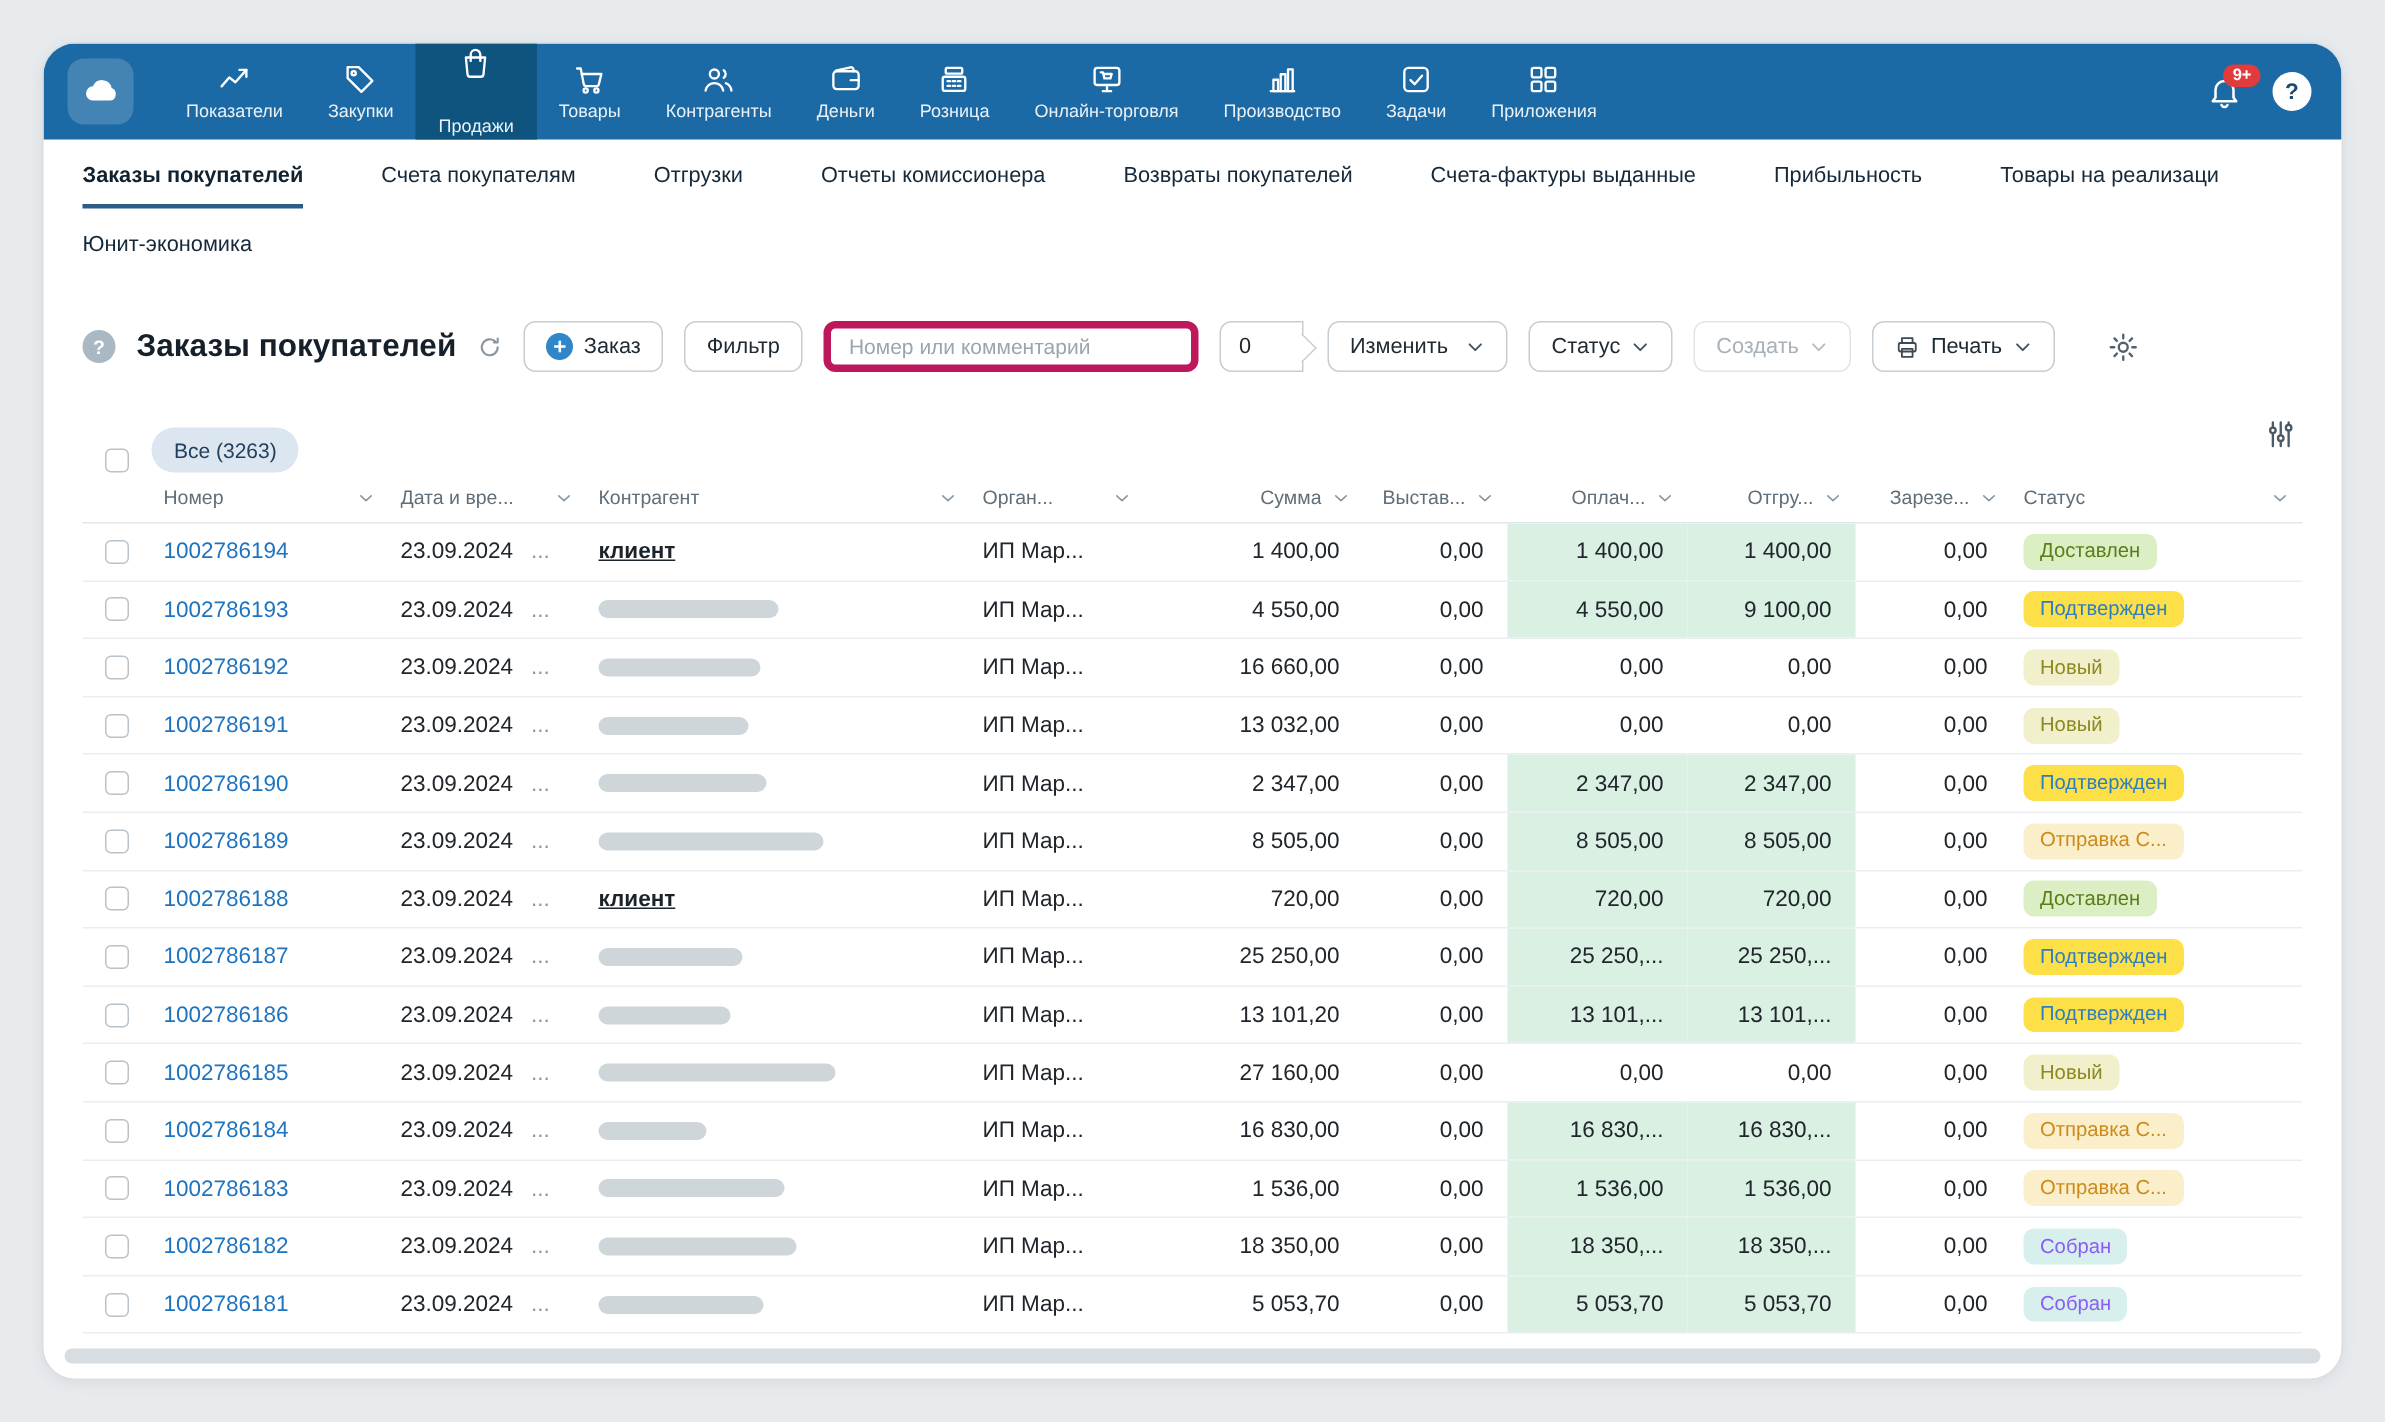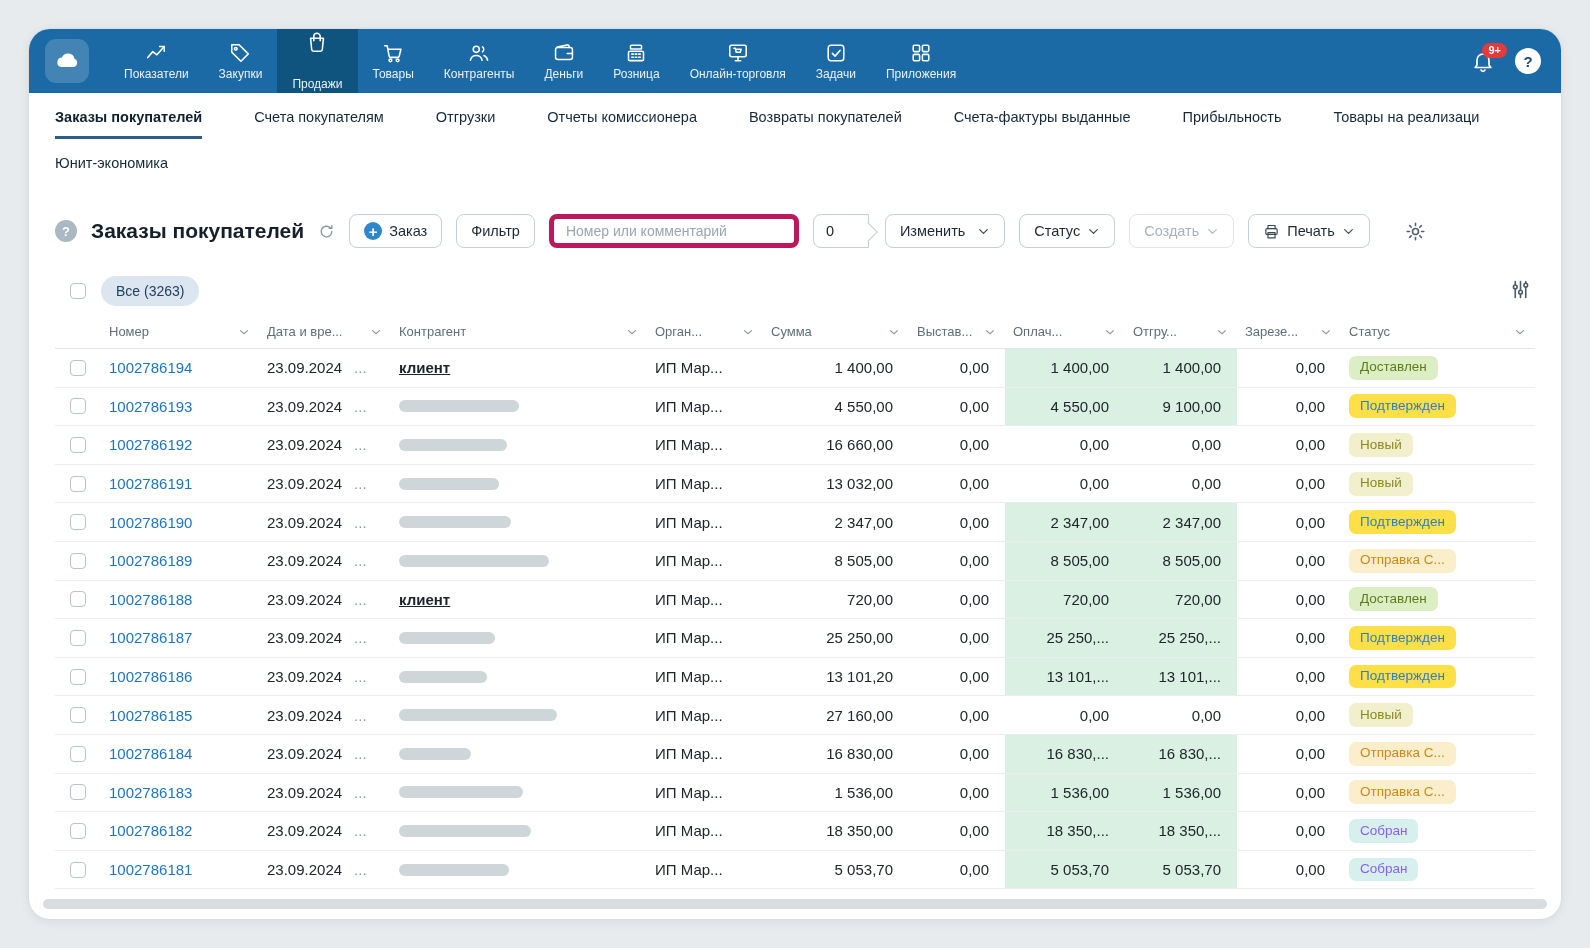--- a/index.html
+++ b/index.html
@@ -111,37 +111,37 @@
   .print-ic { display:flex; color:#3c4a54; }
   .print-ic .ic { width:17px; height:17px; }
 
   
   .table { margin:18px 26px 0; flex:1; min-height:0; display:flex; flex-direction:column; }
   .grid {
     display:grid;
     grid-template-columns:46px 158px 132px 256px 116px 146px 96px 120px 112px 104px minmax(0,1fr);
     align-items:center;
   }
-  .sel-bar { display:flex; align-items:center; height:48px; position:relative; }
+  .sel-bar { display:flex; align-items:flex-end; height:48px; position:relative; }
   .sel-bar .cbcell { width:46px; display:flex; justify-content:center; }
   .pill-all {
     background:#dce6f0; color:#22405c; border-radius:16px; padding:7px 15px;
     font-size:14px; cursor:pointer;
   }
   .columns-btn { position:absolute; right:4px; top:12px; color:#4a5a66; cursor:pointer; display:flex; }
   .columns-btn .ic { width:21px; height:21px; }
 
   .cb {
     width:16px; height:16px; border:1.5px solid #b9c2c9; border-radius:4px; background:#fff;
     display:inline-block; cursor:pointer;
   }
   .thead { height:34px; border-bottom:1px solid #e1e6ea; }
   .hcell { display:flex; align-items:center; font-size:13px; color:#5f6e79; padding:0 8px; min-width:0; }
   .hcell .hlabel { overflow:hidden; text-overflow:ellipsis; white-space:nowrap; }
-  .hcell.right { justify-content:space-between; }
+  .hcell.right { justify-content:flex-end; }
   .hcell .chev { display:flex; color:#8a98a3; margin-left:auto; cursor:pointer; flex-shrink:0; }
   .hcell.right .chev { margin-left:6px; }
   .hcell .chev .ic { width:14px; height:14px; }
 
   .tbody { flex:1; min-height:0; overflow:hidden; }
   .trow { height:38.6px; border-bottom:1px solid #eaeef1; }
   .cell { padding:0 8px; font-size:15px; min-width:0; white-space:nowrap; overflow:hidden; height:100%; display:flex; align-items:center; }
   .cell.center { justify-content:center; }
   .cell.num { justify-content:flex-end; padding-right:16px; }
   .cell.hl { background:#d9f0e2; }
@@ -247,20 +247,31 @@
           </div>
           <div class="nav-item">
             <span class="nav-ic">
               <svg class="ic" viewBox="0 0 24 24" fill="none" stroke="currentColor" stroke-width="1.7" stroke-linecap="round" stroke-linejoin="round">
                 <rect x="3" y="3.5" width="18" height="12.5" rx="2"></rect>
                 <path d="M9 20.5h6M12 16v4.5"></path>
                 <path d="M7.5 6.8h1.6l1 4.4h4.4l.9-3.2H9.4"></path>
               </svg>
             </span>
             <span class="nav-label">Онлайн-торговля</span>
+          </div>
+          <div class="nav-item">
+            <span class="nav-ic">
+              <svg class="ic" viewBox="0 0 24 24" fill="none" stroke="currentColor" stroke-width="1.7" stroke-linecap="round" stroke-linejoin="round">
+                <path d="M3.5 20.5h17"></path>
+                <rect x="5.4" y="12.2" width="3.4" height="8.3"></rect>
+                <rect x="10.7" y="8.2" width="3.4" height="12.3"></rect>
+                <rect x="16" y="4.6" width="3.4" height="15.9"></rect>
+              </svg>
+            </span>
+            <span class="nav-label">Производство</span>
           </div>
           <div class="nav-item">
             <span class="nav-ic">
               <svg class="ic" viewBox="0 0 24 24" fill="none" stroke="currentColor" stroke-width="1.7" stroke-linecap="round" stroke-linejoin="round">
                 <rect x="3.5" y="3.5" width="17" height="17" rx="3"></rect>
                 <polyline points="8 12.4 11 15.4 16.4 9.2"></polyline>
               </svg>
             </span>
             <span class="nav-label">Задачи</span>
           </div>

